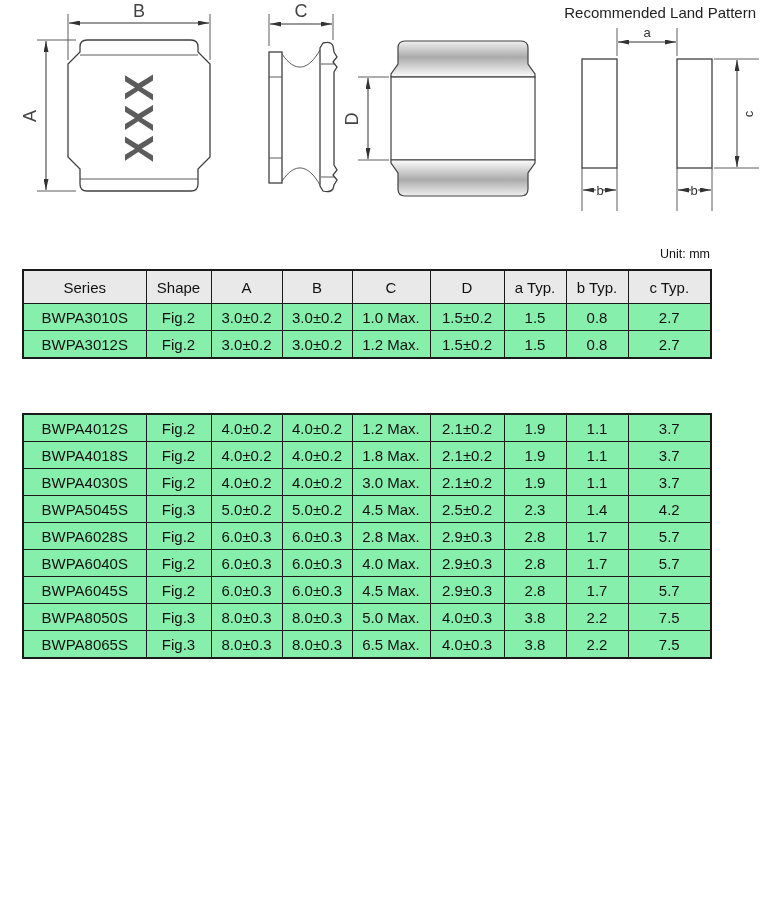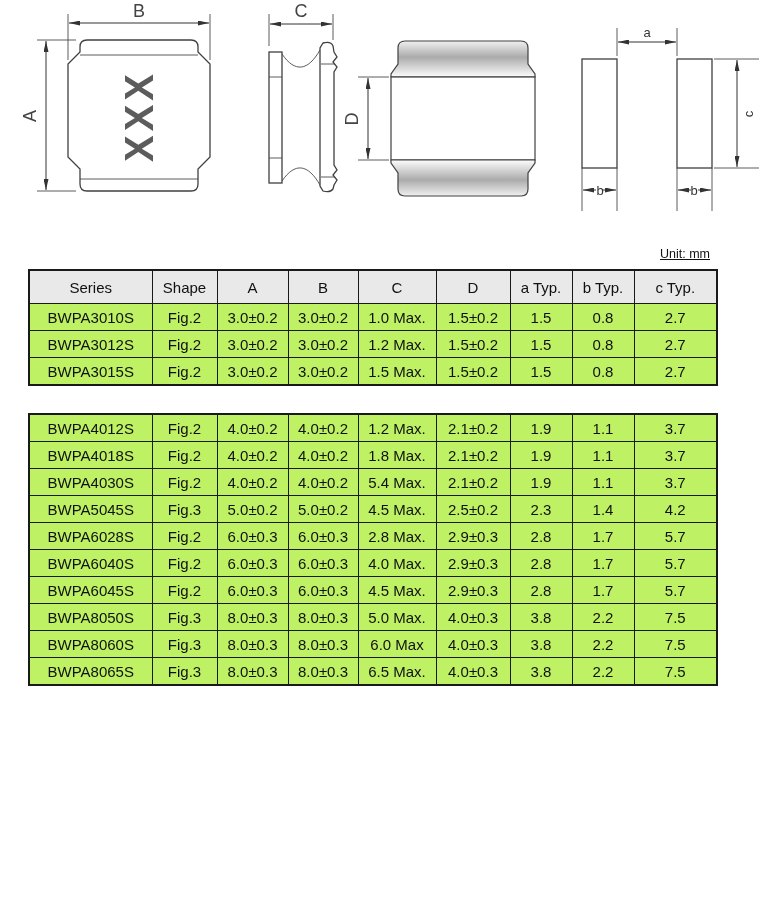--- a/index.html
+++ b/index.html
@@ -3,24 +3,24 @@
 <meta charset="utf-8">
 <style>
   html,body{margin:0;padding:0;background:#ffffff;}
   body{width:768px;height:897px;font-family:"Liberation Sans",sans-serif;}
   .sheet{position:relative;width:768px;height:897px;background:#fff;overflow:hidden;}
 
   .fig-svg{position:absolute;top:0;left:0;}
 
   .land-title{position:absolute;top:4px;right:12px;font-size:15px;color:#222;letter-spacing:0px;}
 
-  .unit-label{position:absolute;top:247px;right:58px;font-size:12.5px;color:#111;text-decoration:underline;}
-
-  table.spec-table{position:absolute;left:28px;width:688px;table-layout:fixed;
-    border-collapse:collapse;border:2px solid #1a1a1a;background:#bef264;}
+  .unit-label{position:absolute;top:247px;right:58px;font-size:12.5px;color:#111;}
+
+  table.spec-table{position:absolute;left:22px;width:688px;table-layout:fixed;
+    border-collapse:collapse;border:2px solid #1a1a1a;background:#86efac;}
   .spec-table th,.spec-table td{border:1.5px solid #1a1a1a;text-align:center;
     font-size:15px;color:#111;padding:0;height:26px;white-space:nowrap;overflow:hidden;}
   .spec-table th{background:#e9e9e9;font-weight:normal;height:32px;}
   #table-1{top:269px;}
   #table-2{top:413px;}
 
   .dim-label{font-size:18px;fill:#444;}
   .dim-label-sm{font-size:13px;fill:#333;}
   .outline{fill:#ffffff;stroke:#404040;stroke-width:1.3;}
   .thin{stroke:#4a4a4a;stroke-width:0.9;fill:none;}
@@ -128,20 +128,21 @@
         <text class="dim-label-sm" x="600" y="195" text-anchor="middle">b</text>
       </g>
       <g>
         <path class="dline" d="M691,190 L678,190" marker-end="url(#arw)"></path>
         <path class="dline" d="M698,190 L711,190" marker-end="url(#arw)"></path>
         <text class="dim-label-sm" x="694" y="195" text-anchor="middle">b</text>
       </g>
     </g>
   </svg>
 
+  <div class="land-title">Recommended Land Pattern</div>
 
   <div class="unit-label">Unit: mm</div>
 
   <table class="spec-table" id="table-1">
     <colgroup>
       <col style="width:123px">
         <col style="width:65px">
         <col style="width:71px">
       <col style="width:70px">
         <col style="width:78px">
@@ -179,31 +180,20 @@
           <td>BWPA3012S</td>
           <td>Fig.2</td>
           <td>3.0±0.2</td>
           <td>3.0±0.2</td>
           <td>1.2 Max.</td>
           <td>1.5±0.2</td>
           <td>1.5</td>
           <td>0.8</td>
           <td>2.7</td>
         </tr>
-        <tr>
-          <td>BWPA3015S</td>
-          <td>Fig.2</td>
-          <td>3.0±0.2</td>
-          <td>3.0±0.2</td>
-          <td>1.5 Max.</td>
-          <td>1.5±0.2</td>
-          <td>1.5</td>
-          <td>0.8</td>
-          <td>2.7</td>
-        </tr>
       </tbody>
   </table>
 
   <table class="spec-table" id="table-2">
     <colgroup>
       <col style="width:123px">
         <col style="width:65px">
         <col style="width:71px">
       <col style="width:70px">
         <col style="width:78px">
@@ -233,21 +223,21 @@
           <td>2.1±0.2</td>
           <td>1.9</td>
           <td>1.1</td>
           <td>3.7</td>
         </tr>
         <tr>
           <td>BWPA4030S</td>
           <td>Fig.2</td>
           <td>4.0±0.2</td>
           <td>4.0±0.2</td>
-          <td>5.4 Max.</td>
+          <td>3.0 Max.</td>
           <td>2.1±0.2</td>
           <td>1.9</td>
           <td>1.1</td>
           <td>3.7</td>
         </tr>
         <tr>
           <td>BWPA5045S</td>
           <td>Fig.3</td>
           <td>5.0±0.2</td>
           <td>5.0±0.2</td>
@@ -295,31 +285,20 @@
           <td>Fig.3</td>
           <td>8.0±0.3</td>
           <td>8.0±0.3</td>
           <td>5.0 Max.</td>
           <td>4.0±0.3</td>
           <td>3.8</td>
           <td>2.2</td>
           <td>7.5</td>
         </tr>
         <tr>
-          <td>BWPA8060S</td>
-          <td>Fig.3</td>
-          <td>8.0±0.3</td>
-          <td>8.0±0.3</td>
-          <td>6.0 Max</td>
-          <td>4.0±0.3</td>
-          <td>3.8</td>
-          <td>2.2</td>
-          <td>7.5</td>
-        </tr>
-        <tr>
           <td>BWPA8065S</td>
           <td>Fig.3</td>
           <td>8.0±0.3</td>
           <td>8.0±0.3</td>
           <td>6.5 Max.</td>
           <td>4.0±0.3</td>
           <td>3.8</td>
           <td>2.2</td>
           <td>7.5</td>
         </tr>

